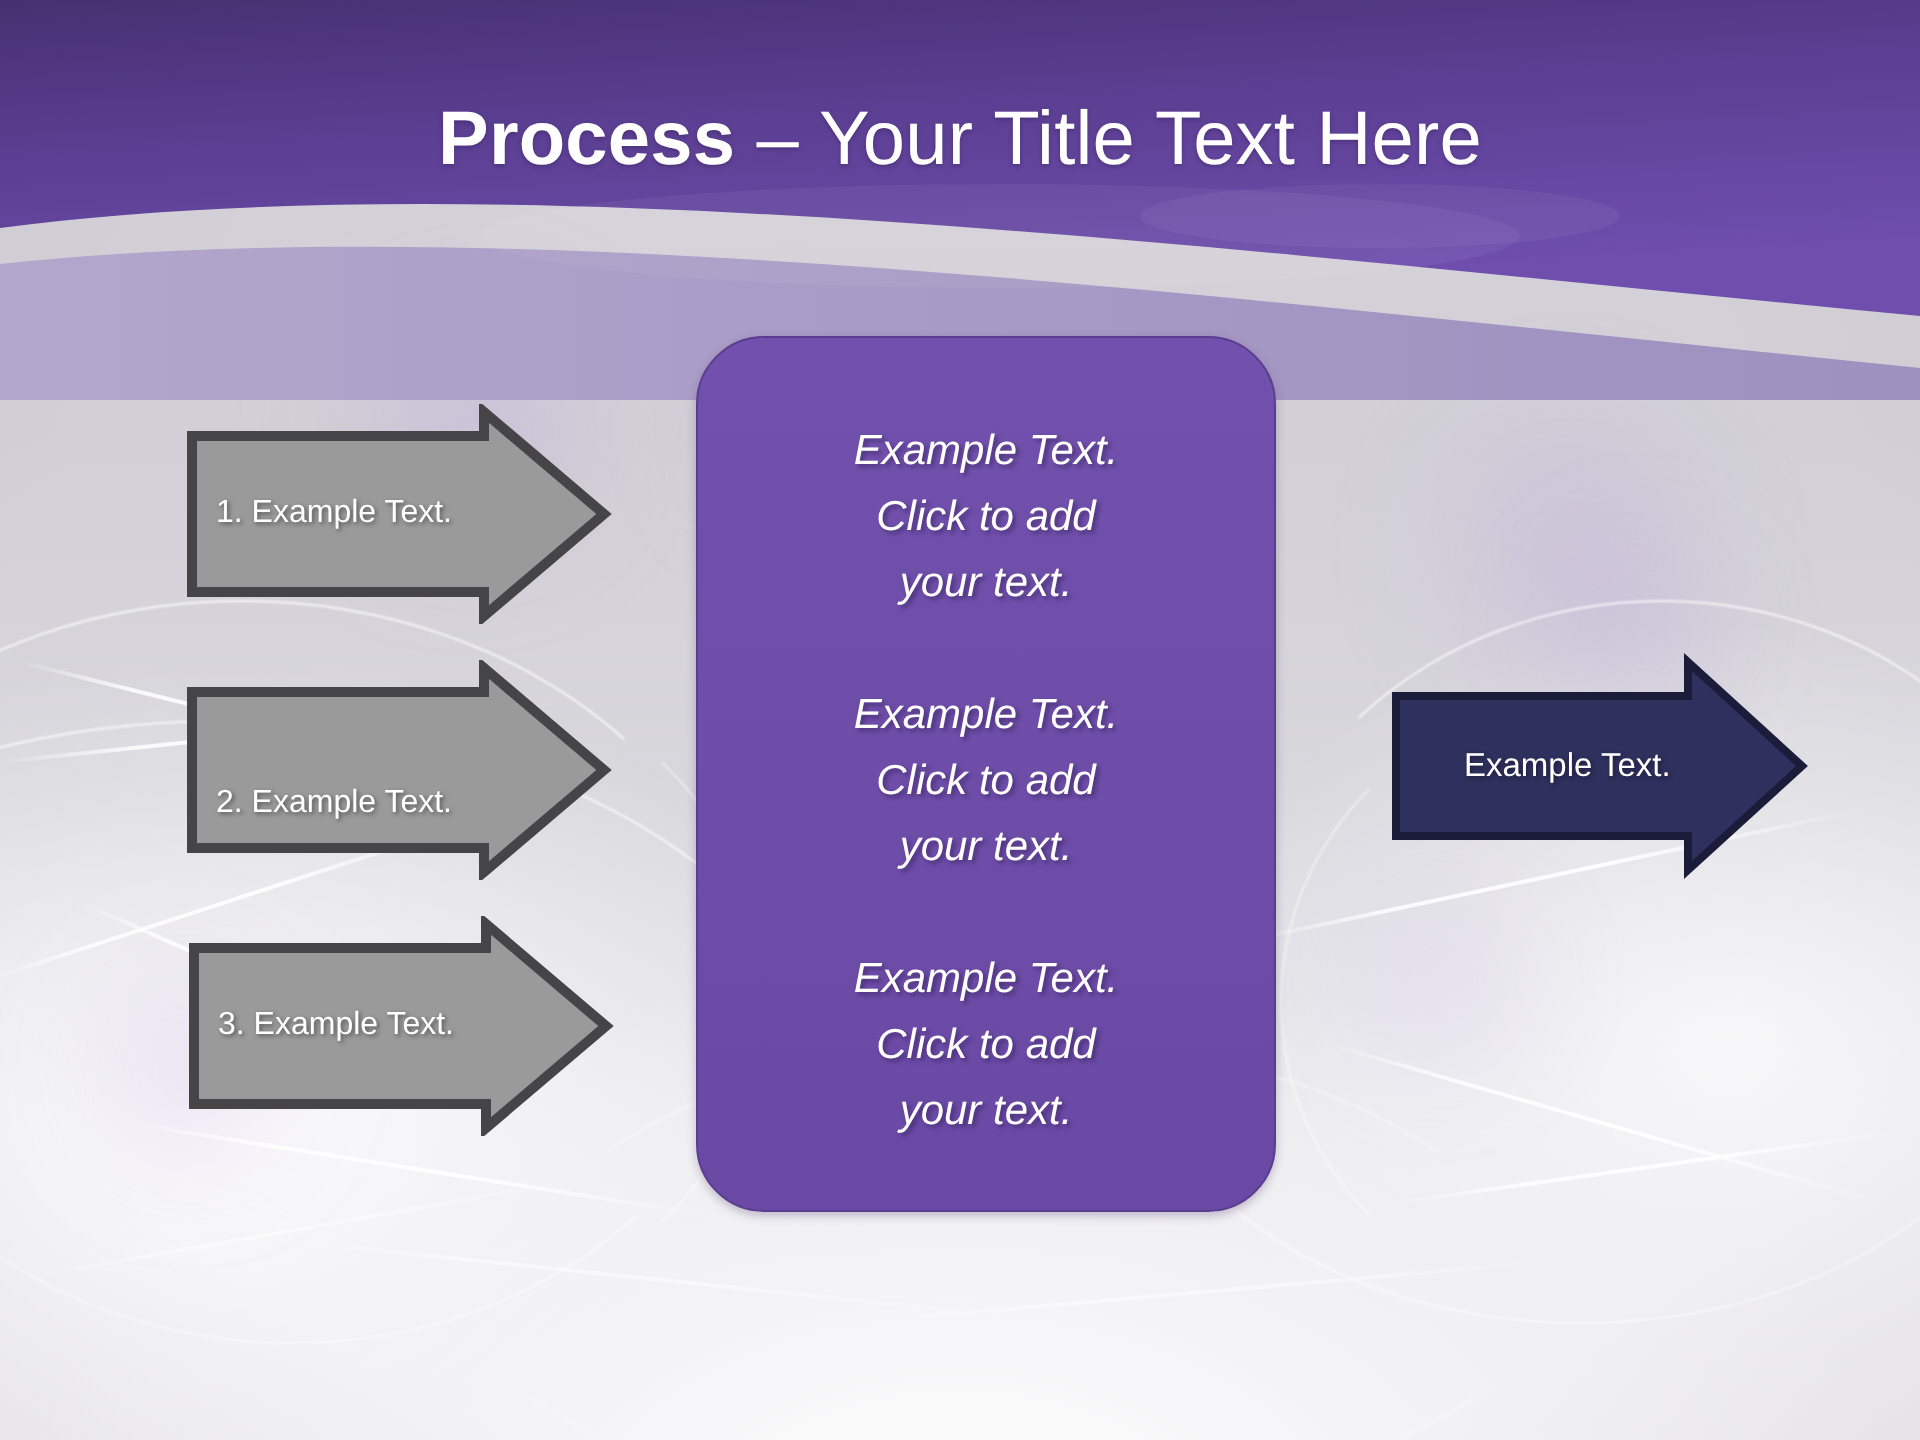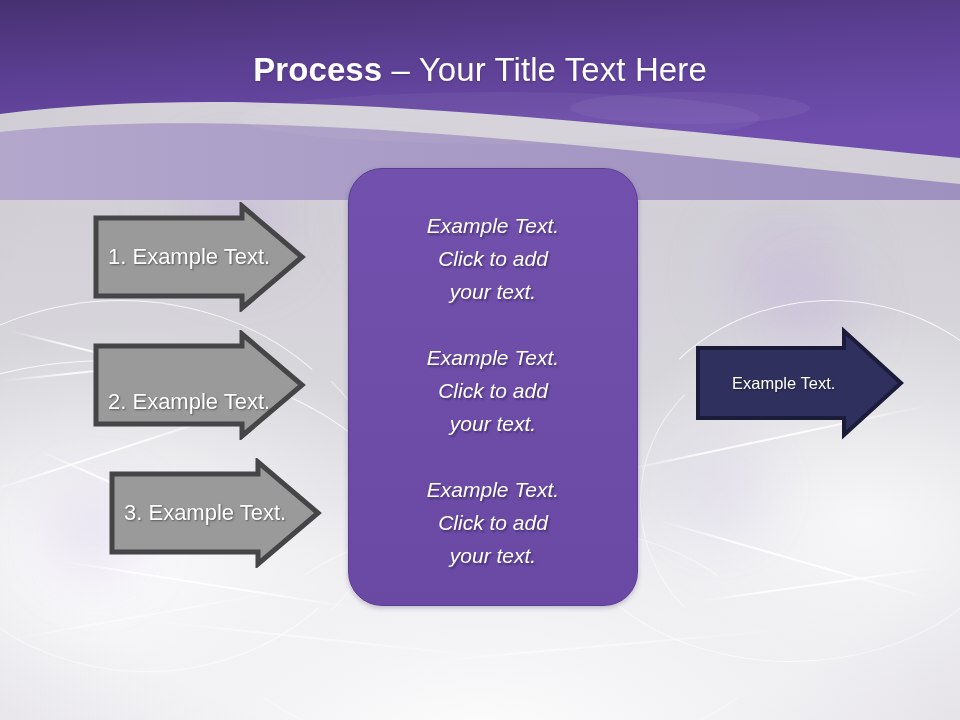--- a/index.html
+++ b/index.html
@@ -74,40 +74,40 @@
     pointer-events: none;
   }
   .header-wrap svg { display: block; }
 
   .title {
     position: absolute;
     top: 49px;
     left: 0;
     width: 960px;
     text-align: center;
-    font-size: 33px;
+    font-size: 38px;
     line-height: 42px;
     color: #ffffff;
     letter-spacing: 0.1px;
     white-space: nowrap;
     text-shadow: 0 1px 2px rgba(40,20,70,0.35);
   }
   .title .bold { font-weight: bold; }
   .title .rest { font-weight: normal; }
 
   
   .arrow {
     position: absolute;
     pointer-events: auto;
   }
   .arrow svg { display: block; }
   .arrow-label {
     position: absolute;
     color: #ffffff;
-    font-size: 22px;
+    font-size: 16px;
     line-height: 20px;
     white-space: nowrap;
     text-shadow: 1px 1px 2px rgba(30,30,35,0.55);
   }
 
   
   .purple-box {
     position: absolute;
     left: 348px;
     top: 168px;
@@ -224,21 +224,21 @@
     <div class="arrow-label" style="left:16px; top:45px;">1. Example Text.</div>
   </div>
 
   <div class="arrow" style="left:92px; top:330px; width:214px; height:110px;">
     <svg width="214" height="110" viewBox="0 0 214 110" xmlns="http://www.w3.org/2000/svg">
       <path d="M4,16 L150,16 L150,4 L210,55 L150,106 L150,94 L4,94 Z" fill="#9a9a9a" stroke="#454547" stroke-width="5" stroke-linejoin="miter"></path>
     </svg>
     <div class="arrow-label" style="left:16px; top:45px;margin-top:17px;">2. Example Text.</div>
   </div>
 
-  <div class="arrow" style="left:108px; top:458px; width:214px; height:110px;">
+  <div class="arrow" style="left:93px; top:458px; width:214px; height:110px;">
     <svg width="214" height="110" viewBox="0 0 214 110" xmlns="http://www.w3.org/2000/svg">
       <path d="M4,16 L150,16 L150,4 L210,55 L150,106 L150,94 L4,94 Z" fill="#9a9a9a" stroke="#454547" stroke-width="5" stroke-linejoin="miter"></path>
     </svg>
     <div class="arrow-label" style="left:16px; top:45px;">3. Example Text.</div>
   </div>
 
   <div class="purple-box">
     <div class="pb-para">Example Text.
 Click  to add
 your text.</div>

